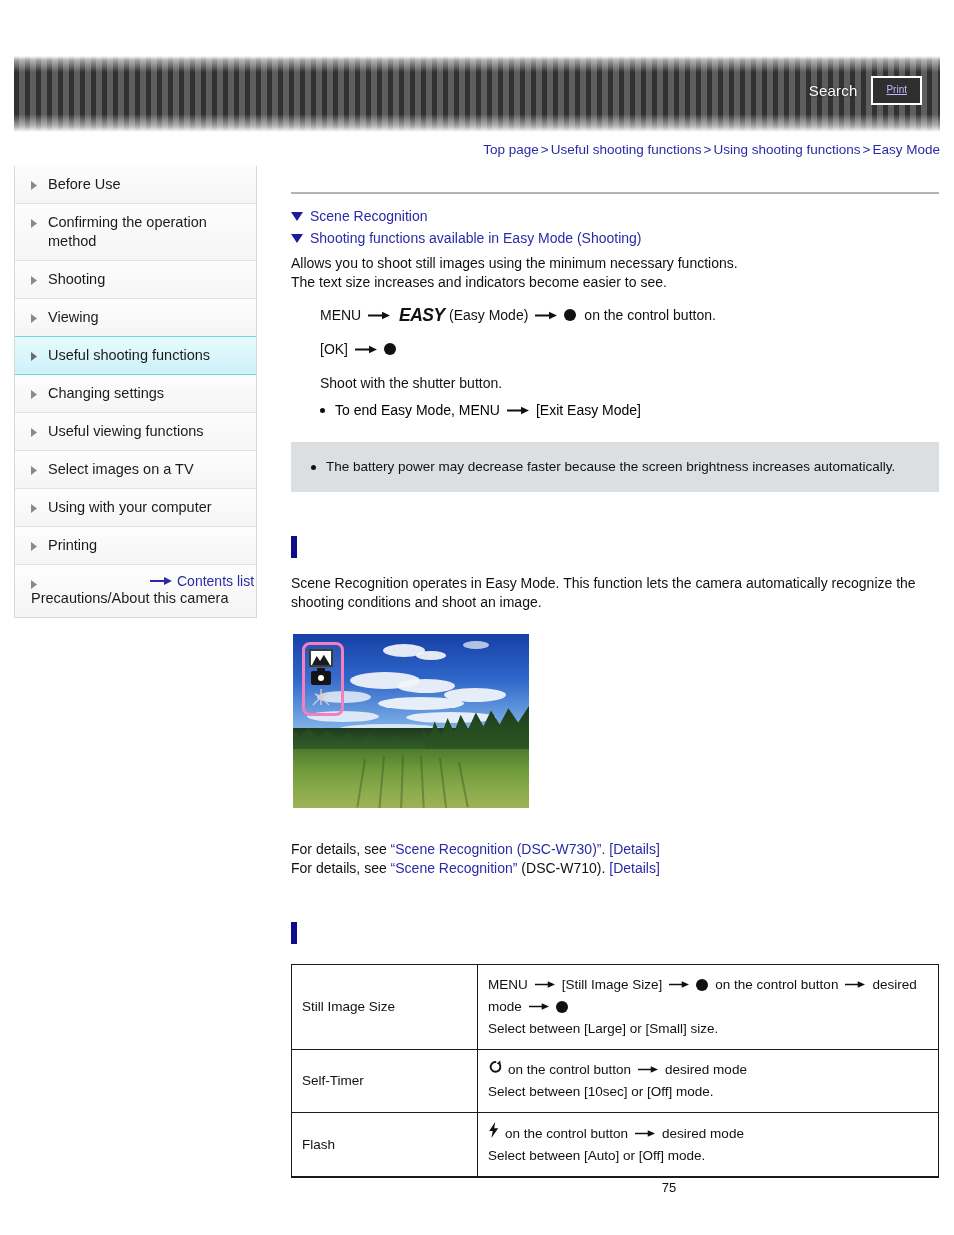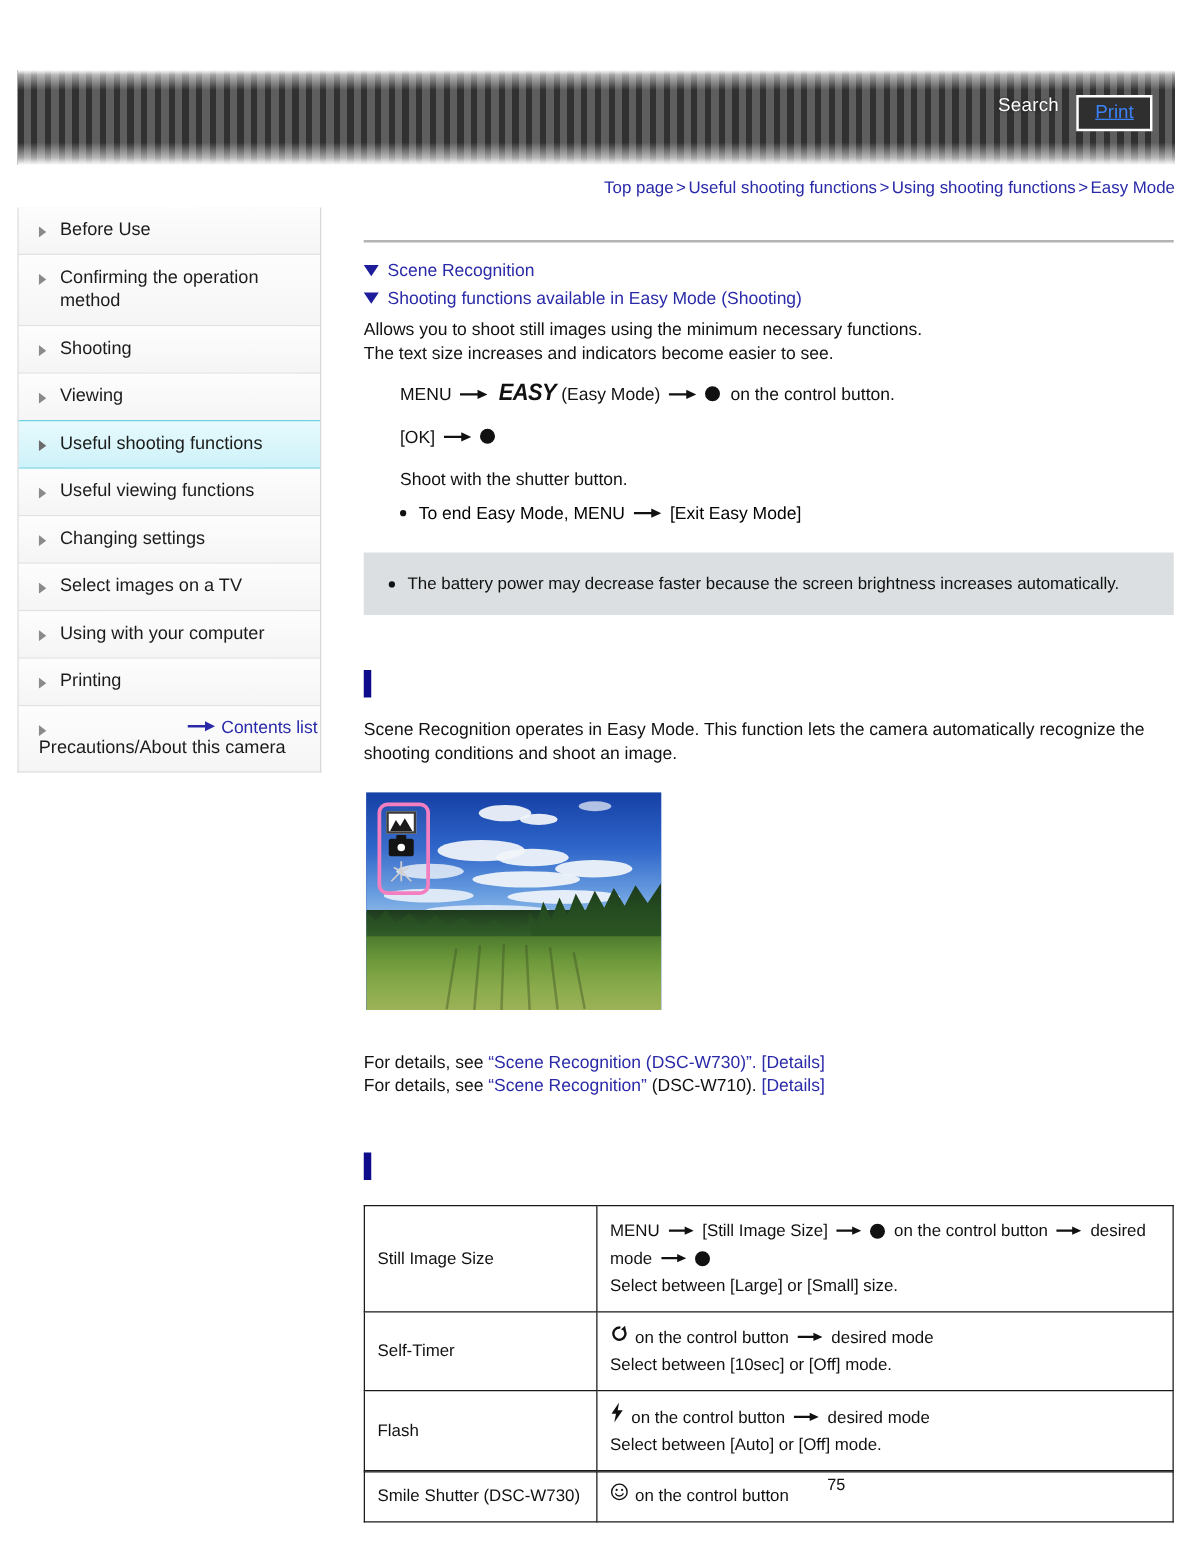--- a/index.html
+++ b/index.html
@@ -34,35 +34,36 @@
       repeating-linear-gradient(to right,
         #313131 0px, #313131 5px,
         #5e5e5e 5px, #5e5e5e 11px);
     overflow: hidden;
   }
   .header-actions {
     position: absolute;
     right: 18px;
     top: 20px;
     display: flex;
+    align-items: center;
     gap: 14px;
   }
   .search-link {
     color: #ffffff;
     font-size: 15px;
     letter-spacing: 0.2px;
     text-shadow: 0 0 2px rgba(0,0,0,0.7);
     cursor: pointer;
     white-space: nowrap;
   }
   .print-button {
     background: #2f2f2f;
     border: 2px solid #ffffff;
-    color: #3b82f6;
-    font-size: 15px;
+    color: #c4b5fd;
+    font-size: 10px;
     padding: 3px 13px 4px 13px;
     cursor: pointer;
     white-space: nowrap;
     line-height: 18px;
     text-decoration: underline;
   }
 
   
   .breadcrumb {
     position: absolute;
@@ -480,29 +481,29 @@
         </svg>
       </span>
     <span>Useful shooting functions</span>
   </div>
   <div class="side-item">
     <span class="caret">
         <svg width="6" height="9" viewBox="0 0 6 9">
           <path d="M0 0 L6 4.5 L0 9 Z" fill="#8a8a8a"></path>
         </svg>
       </span>
+    <span>Changing settings</span>
+  </div>
+  <div class="side-item">
+    <span class="caret">
+        <svg width="6" height="9" viewBox="0 0 6 9">
+          <path d="M0 0 L6 4.5 L0 9 Z" fill="#8a8a8a"></path>
+        </svg>
+      </span>
     <span>Useful viewing functions</span>
-  </div>
-  <div class="side-item">
-    <span class="caret">
-        <svg width="6" height="9" viewBox="0 0 6 9">
-          <path d="M0 0 L6 4.5 L0 9 Z" fill="#8a8a8a"></path>
-        </svg>
-      </span>
-    <span>Changing settings</span>
   </div>
   <div class="side-item">
     <span class="caret">
         <svg width="6" height="9" viewBox="0 0 6 9">
           <path d="M0 0 L6 4.5 L0 9 Z" fill="#8a8a8a"></path>
         </svg>
       </span>
     <span>Select images on a TV</span>
   </div>
   <div class="side-item">
@@ -727,35 +728,19 @@
                   <path d="M0 3.6 L14 3.6 L14 0.8 L22 4.5 L14 8.2 L14 5.4 L0 5.4 Z" fill="#111"></path>
                 </svg></span>
             <span>desired mode</span>
           </div>
           <div class="row-line">
             <span>Select between [Auto] or [Off] mode.</span>
           </div>
         </td>
       </tr>
 
-      <tr>
-        <td class="c1">Smile Shutter (DSC-W730)</td>
-        <td>
-          <div class="row-line">
-            <span class="ticon">
-              <svg width="15" height="15" viewBox="0 0 16 16">
-                <circle cx="8" cy="8" r="6.6" stroke="#111" stroke-width="1.2" fill="none"></circle>
-                <circle cx="5.7" cy="6.3" r="0.95" fill="#111"></circle>
-                <circle cx="10.3" cy="6.3" r="0.95" fill="#111"></circle>
-                <path d="M4.8 9.6 A3.6 3.6 0 0 0 11.2 9.6" stroke="#111" stroke-width="1.2" fill="none" stroke-linecap="round"></path>
-              </svg>
-            </span>
-            <span>on the control button</span>
-          </div>
-        </td>
-      </tr>
     </tbody>
   </table>
 
 </div>
 
 <div class="footer-rule"></div>
 <div class="page-no">75</div>
 
 </body></html>

